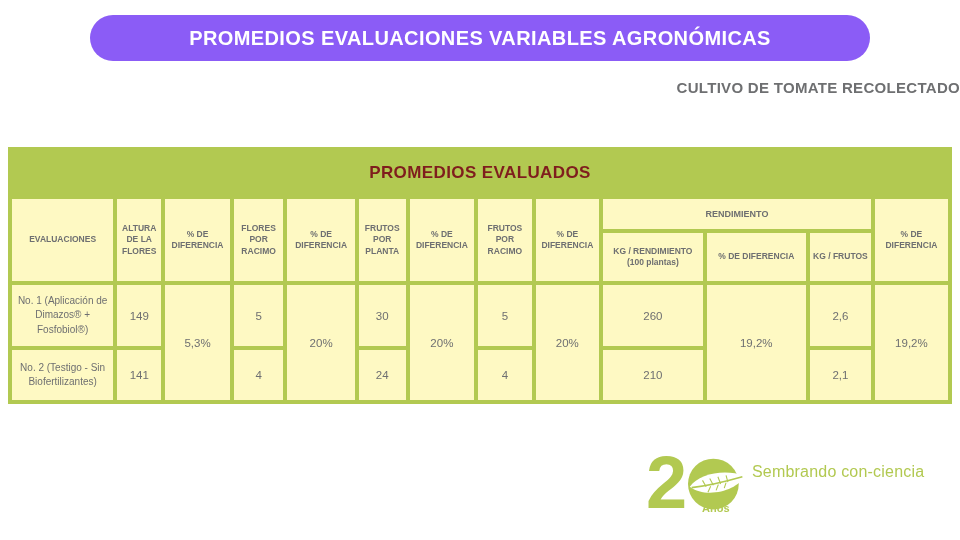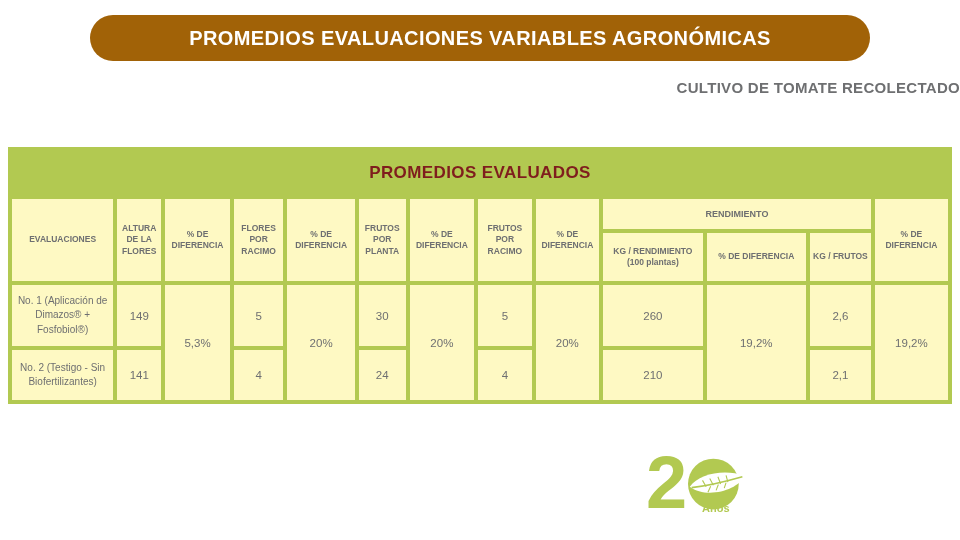--- a/index.html
+++ b/index.html
@@ -8,21 +8,21 @@
     background: #ffffff;
     font-family: "Liberation Sans", sans-serif;
     position: relative;
     overflow: hidden;
   }
 
   
   .banner {
     position: absolute; left: 90px; top: 15px;
     width: 780px; height: 46px;
-    background: #a16207;
+    background: #8b5cf6;
     border-radius: 23px;
     display: flex; align-items: center; justify-content: center;
   }
   .banner-title {
     color: #ffffff; font-weight: bold; font-size: 20px; letter-spacing: 0.4px;
     white-space: nowrap;
   }
   .subtitle {
     position: absolute; top: 79px; left: 0; width: 100%;
     text-align: right;
@@ -154,14 +154,15 @@
     <span class="two">2</span>
     <span class="anos">Años</span>
     <svg class="leaf-circle" width="58" height="56" viewBox="0 0 64 58">
       <circle cx="28" cy="29" r="28" fill="#b2c951"></circle>
       <path d="M2,32 C12,17 42,12 62,20 C56,36 20,46 2,32 Z" fill="#ffffff"></path>
       <path d="M4,33 C22,31 46,25 60,21" stroke="#b2c951" stroke-width="1.8" fill="none"></path>
       <path d="M16,25 L20,32 M24,23 L28,30.5 M33,21 L36,29 M42,19.5 L44,27 M22,38 L25,31.5 M31,36 L33.5,29.5 M40,33.5 L42,27.5" stroke="#b2c951" stroke-width="1.2" fill="none"></path>
     </svg>
   </div>
   <div class="logo-text">
+    <div class="tagline">Sembrando con-ciencia</div>
   </div>
 </div>
 
 </body></html>

